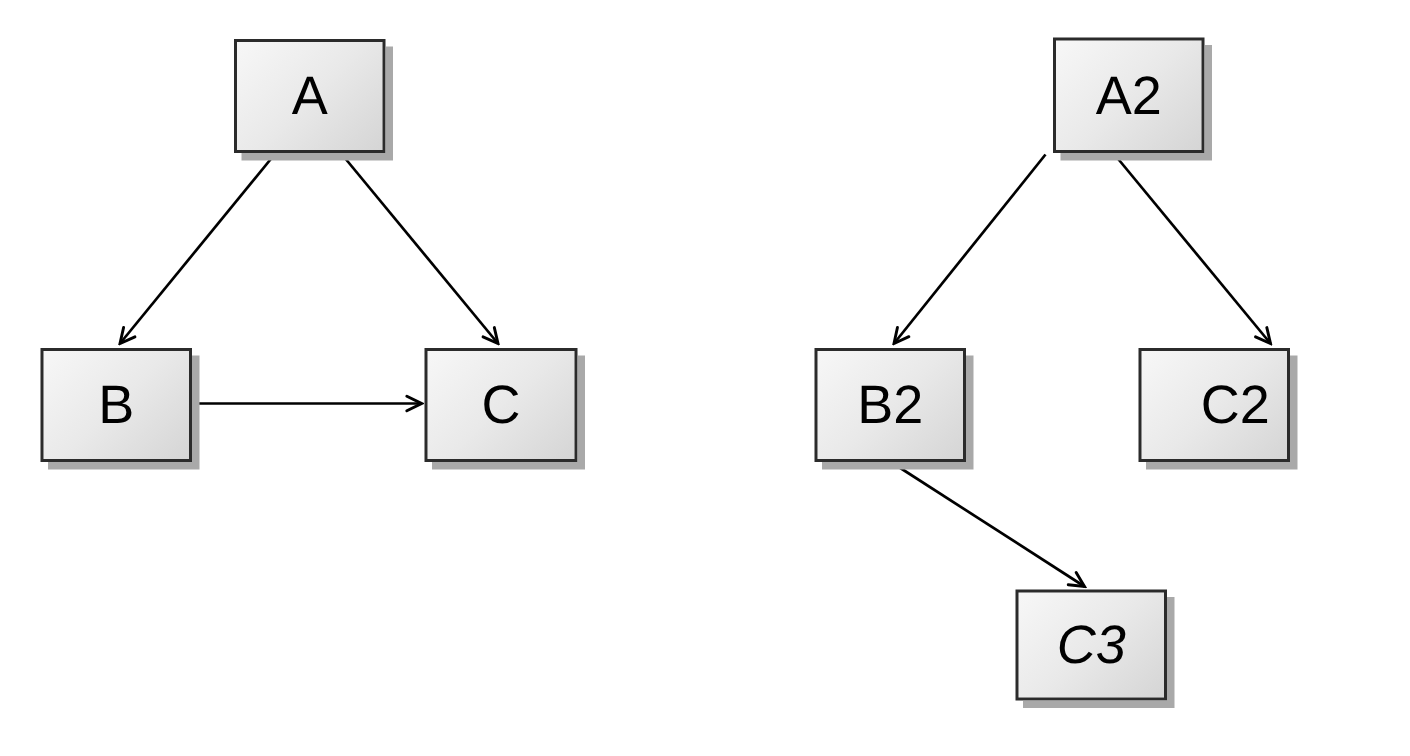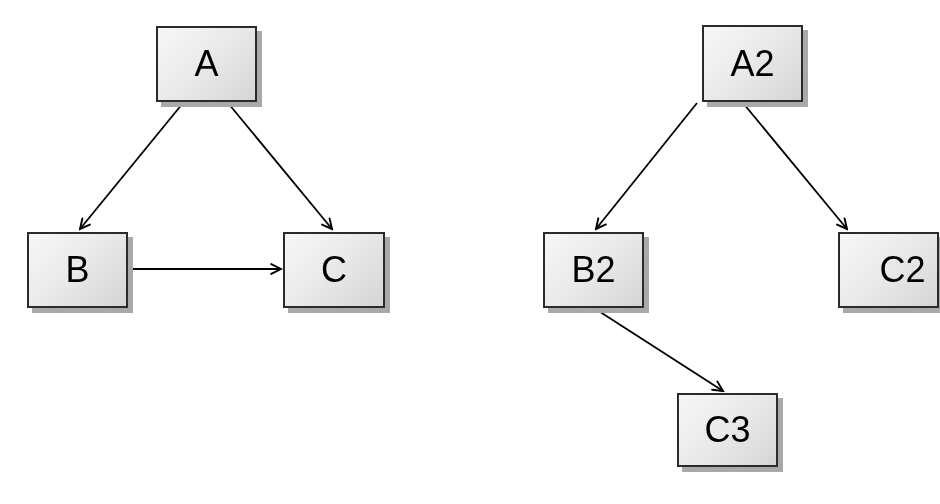--- a/index.html
+++ b/index.html
@@ -75,20 +75,20 @@
       </div>
       <div class="node" style="left: 283px; top: 232px; width: 102px; height: 76px;">
         <span class="node-label">C</span>
       </div>
       <div class="node" style="left: 669px; top: 25px; width: 101px; height: 77px; margin-left: 33px;">
         <span class="node-label">A2</span>
       </div>
       <div class="node" style="left: 543px; top: 232px; width: 101px; height: 76px;">
         <span class="node-label">B2</span>
       </div>
-      <div class="node" style="left: 838px; top: 232px; width: 101px; height: 76px; padding-left: 28px;">
+      <div class="node" style="left: 759px; top: 232px; width: 101px; height: 76px; padding-left: 28px;">
         <span class="node-label">C2</span>
       </div>
-      <div class="node" style="left: 677px; top: 393px; width: 101px; height: 74px;">
+      <div class="node" style="left: 677px; top: 393px; width: 101px; height: 74px; font-style: italic;">
         <span class="node-label">C3</span>
       </div>
     </div>
 </div>
 
 </body></html>

